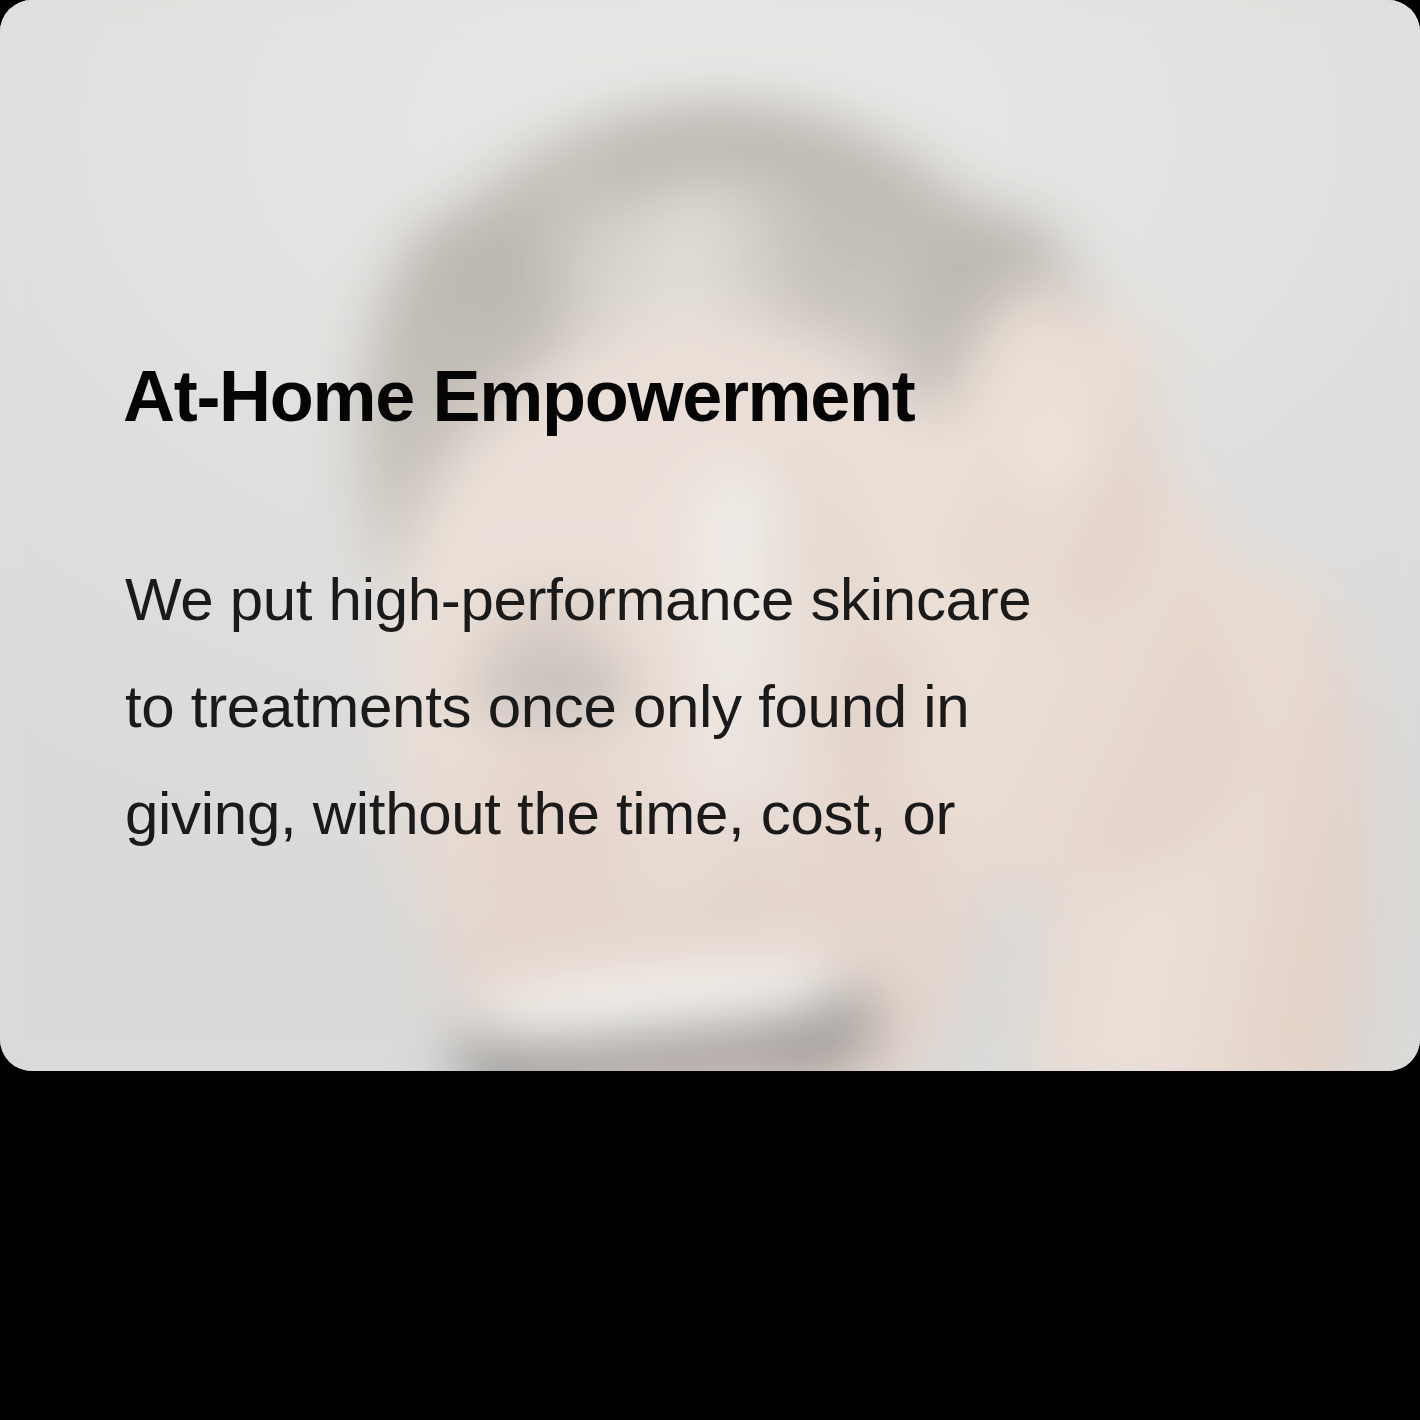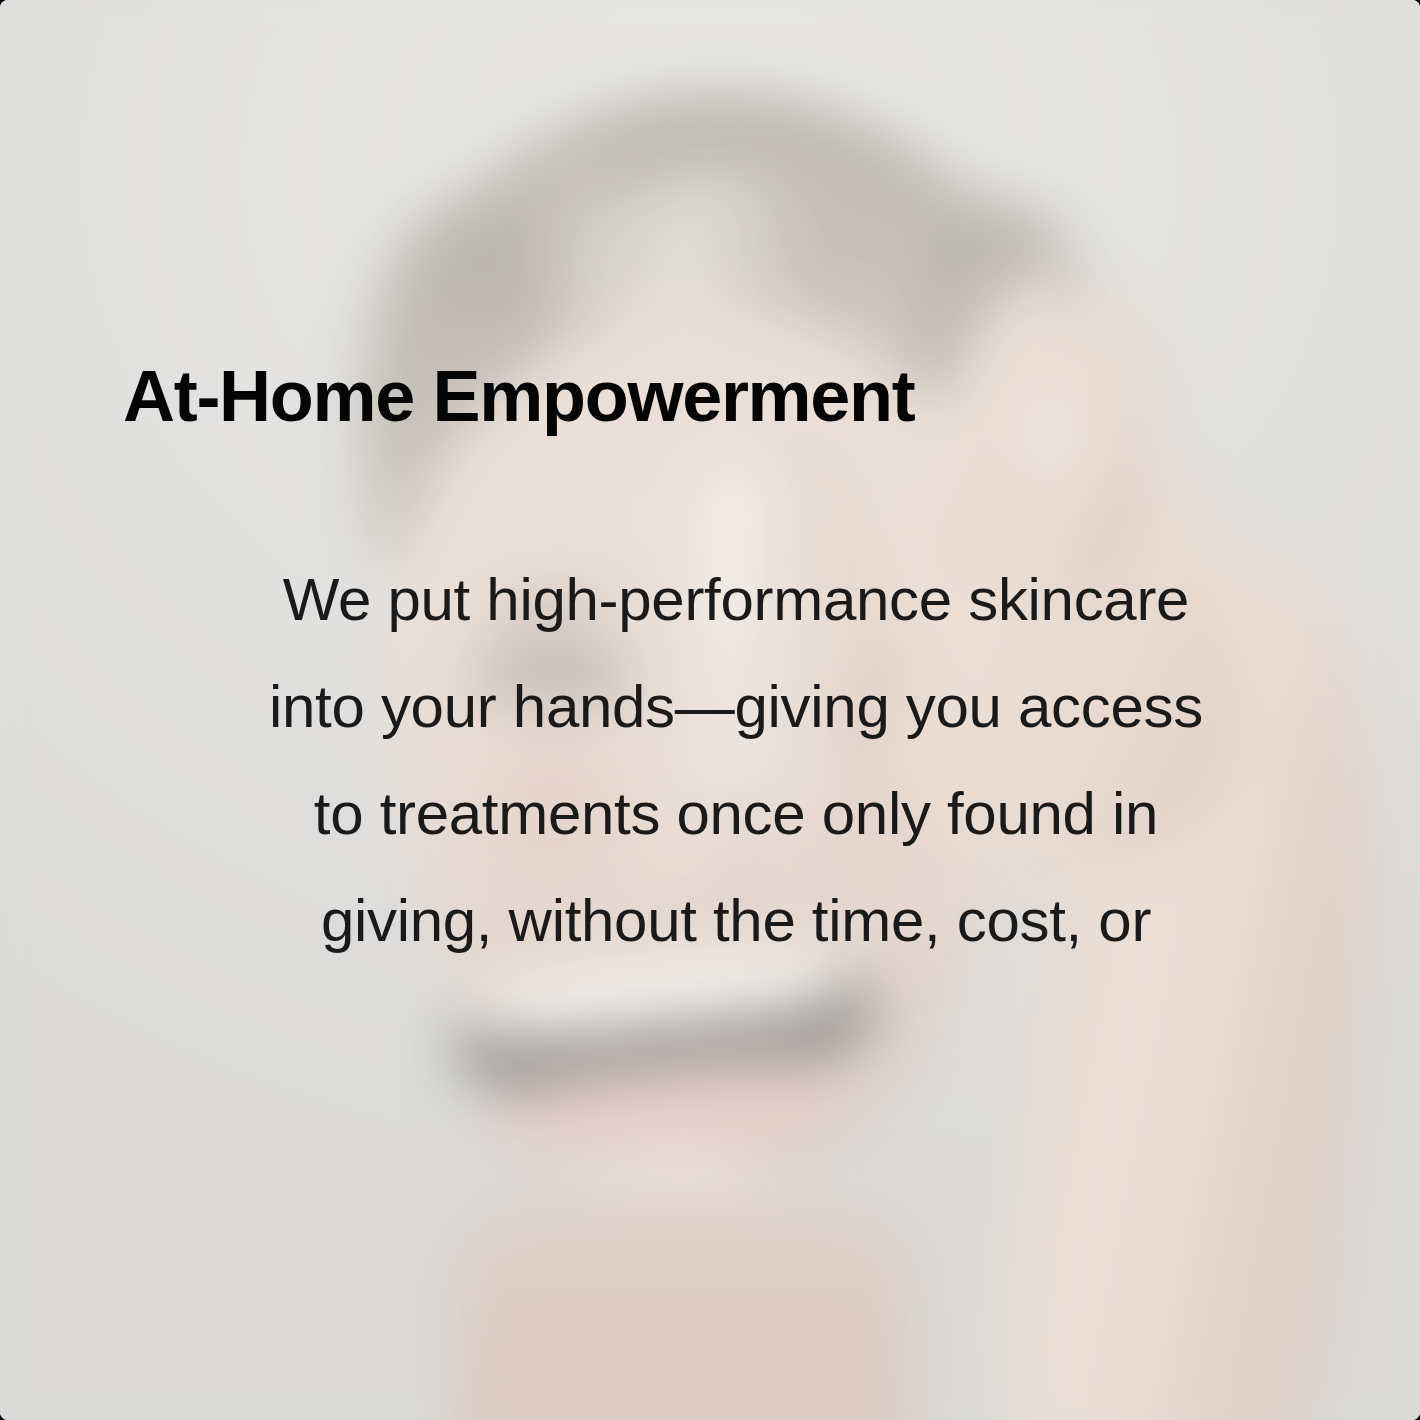--- a/index.html
+++ b/index.html
@@ -10,22 +10,22 @@
     height: 1420px;
     overflow: hidden;
   }
 
   
   #card {
     position: absolute;
     left: 0;
     top: 0;
     width: 1420px;
-    height: 1420px;
-    border-radius: 8px;
+    height: 1071px;
+    border-radius: 32px;
     overflow: hidden;
     background: #d4d3d2;
     font-family: "Liberation Sans", sans-serif;
   }
 
   
   #photo-layer {
     position: absolute;
     inset: 0;
     overflow: hidden;
@@ -268,21 +268,21 @@
     top: 546px;
     left: 2px;
     width: 1222px;
     margin: 0;
     font-size: 60px;
     font-weight: 400;
     line-height: 107px;
     letter-spacing: -0.005em;
     color: #1a1a1a;
   }
-  #body-copy .ln { display: block; white-space: nowrap; text-align: center; }
+  #body-copy .ln { display: block; white-space: nowrap; }
 </style>
 </head>
 <body>
 
 <div id="card">
 
   <div id="photo-layer">
     <div class="backdrop"></div>
 
     <div class="hair"></div>
@@ -318,19 +318,18 @@
     <div class="vial-gloss"></div>
   </div>
 
   <div id="wash"></div>
 
   <div id="content">
     <h1 id="heading">At-Home Empowerment</h1>
 
     <p id="body-copy">
       <span class="ln">We put high-performance skincare</span>
-      <span class="ln">into your hands—giving you access</span>
       <span class="ln">to treatments once only found in</span>
       <span class="ln">giving, without the time, cost, or</span>
     </p>
   </div>
 
 </div>
 
 </body></html>

